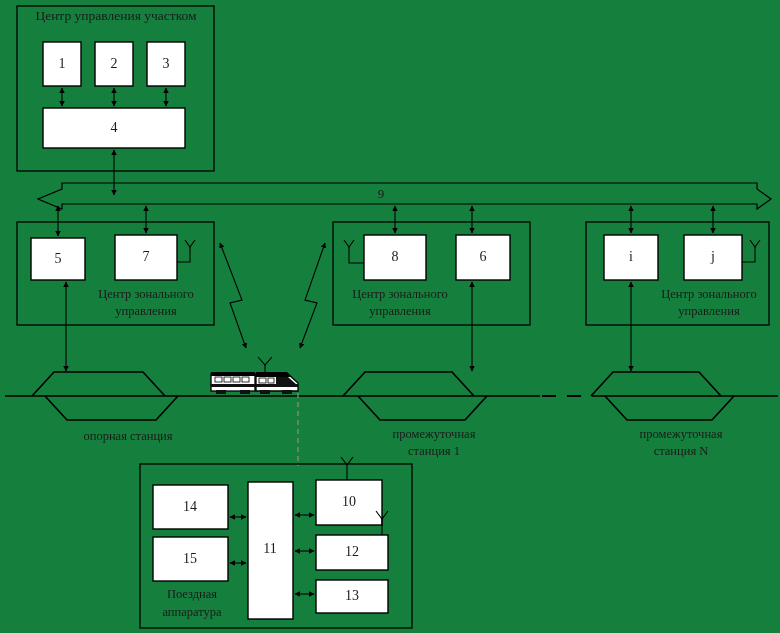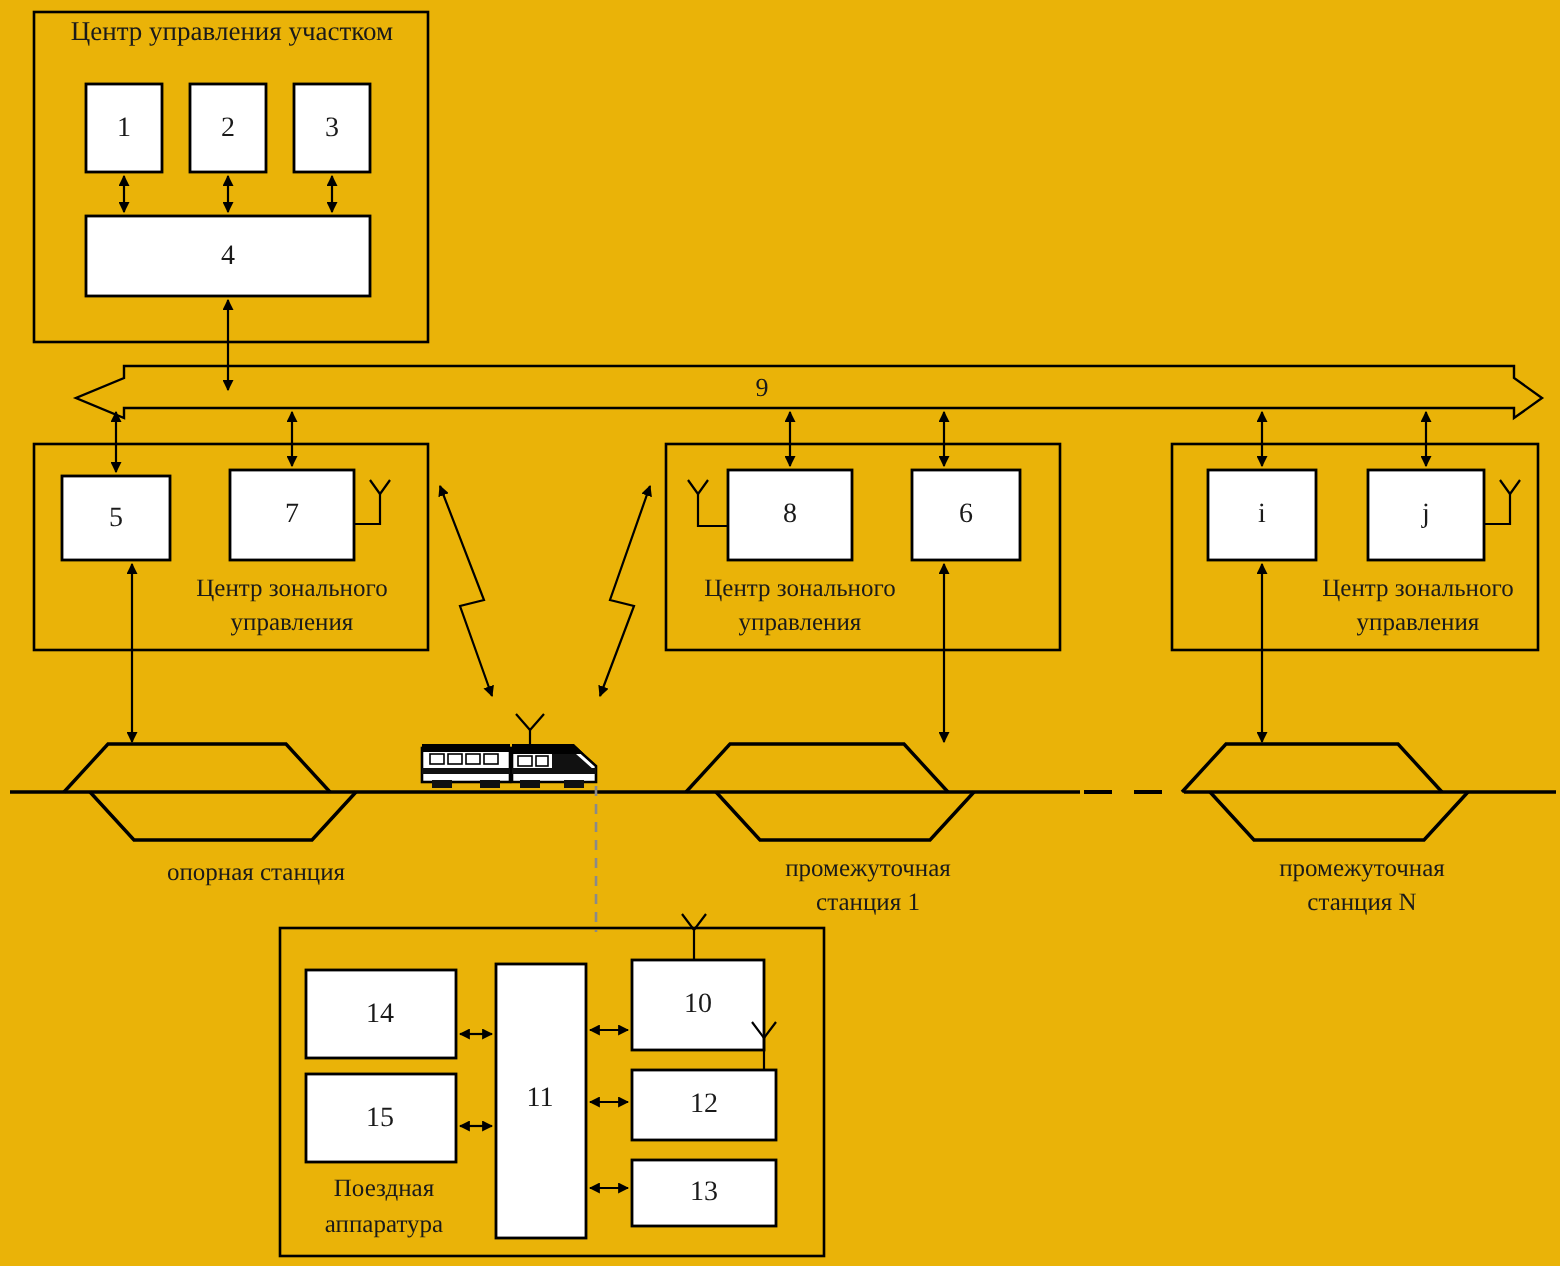--- a/index.html
+++ b/index.html
@@ -5,21 +5,21 @@
 <style>
   html,body{margin:0;padding:0;background:#ffffff;}
   body{
     font-family:"Liberation Serif", serif;
     color:#1a1a1a;
   }
   #canvas{
     position:relative;
     width:780px;
     height:633px;
-    background:#eab308;
+    background:#15803d;
     overflow:hidden;
   }
   svg#diagram{
     position:absolute;
     left:0; top:0;
     width:780px;
     height:633px;
   }
   .box{
     fill:#ffffff;

